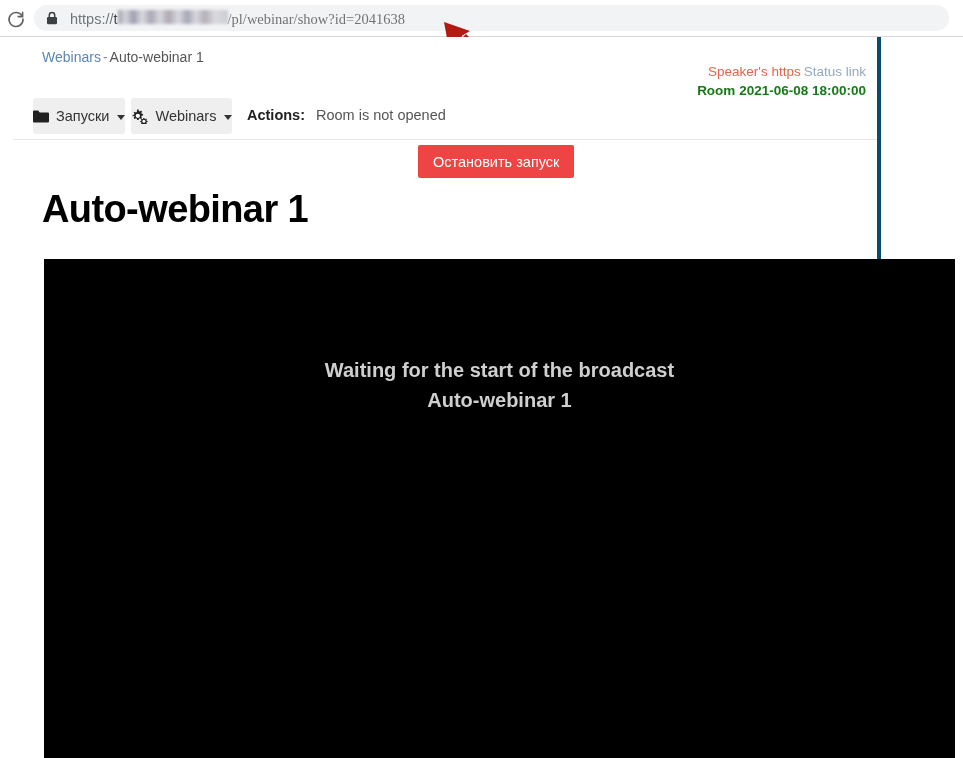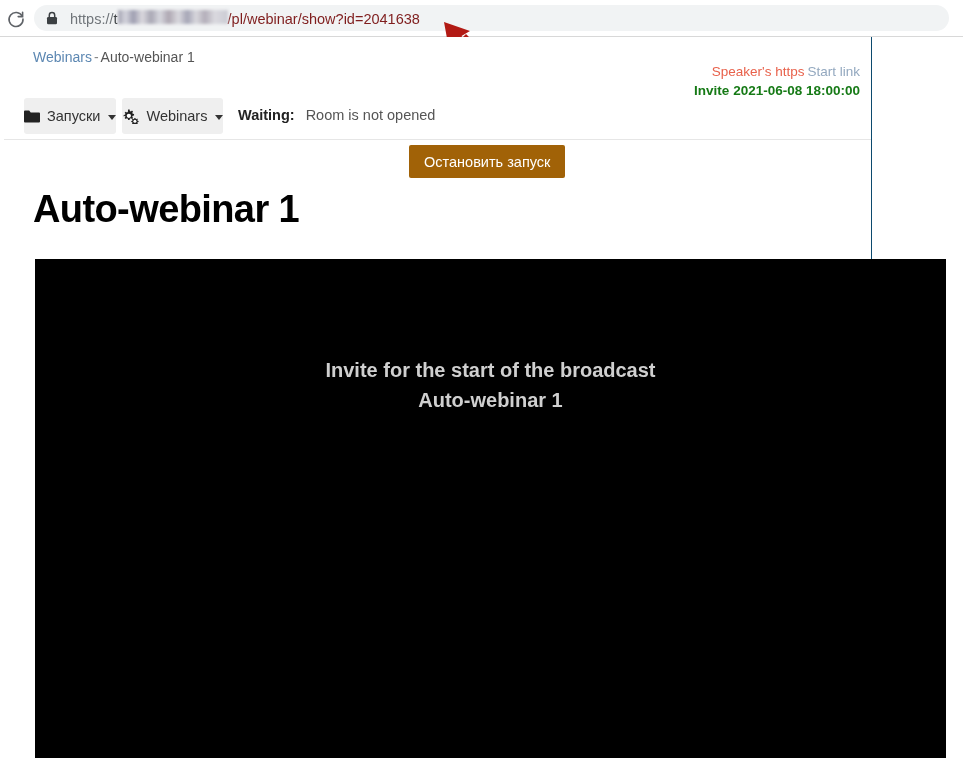--- a/index.html
+++ b/index.html
@@ -75,38 +75,38 @@
         rgba(212,210,216,0.62) 55%,
         rgba(158,158,176,0.9) 63%,
         rgba(210,208,214,0.6) 71%,
         rgba(172,166,178,0.88) 79%,
         rgba(214,212,218,0.66) 88%,
         rgba(196,196,206,0.8) 100%),
       #e3e4e8;
     filter: blur(1.4px);
     vertical-align: baseline;
   }
-  .url-path { color: #7f1d1d; }
+  .url-path { color: #737373; font-family: Liberation Serif, serif; }
 
   
   .annotation-arrow {
     position: absolute;
     left: 440px; top: 18px;
     width: 90px; height: 75px;
     pointer-events: none;
   }
 
   
   .page {
     position: absolute;
-    left: 4px; top: 37px;
+    left: 13px; top: 37px;
     width: 868px;
     height: 721px;
     background: #ffffff;
-    border-right: 1px solid #0c4a6e;
+    border-right: 4px solid #0c4a6e;
   }
 
   .header-row {
     position: relative;
     height: 58px;
   }
   .breadcrumb {
     position: absolute;
     left: 29px; top: 12px;
     font-size: 14px;
@@ -186,21 +186,21 @@
     color: #555555;
     white-space: nowrap;
   }
   .status-block .status-label { font-weight: bold; color: #222222; }
   .status-block .status-value { color: #555555; margin-left: 11px; }
 
   .btn-stop {
     position: absolute;
     left: 405px; top: 108px;
     height: 33px;
-    background: #a16207;
+    background: #ef4444;
     color: #ffffff;
     border: none;
     border-radius: 2px;
     font-size: 14.5px;
     padding: 0 15px;
     cursor: pointer;
     font-family: "Liberation Sans", sans-serif;
     white-space: nowrap;
   }
 
@@ -276,24 +276,24 @@
 
 <div class="page">
 
   <div class="header-row">
     <div class="breadcrumb">
       <a class="crumb-link" href="#">Webinars</a><span class="crumb-sep">-</span><span class="crumb-current">Auto-webinar 1</span>
     </div>
 
     <div class="header-right">
       <div class="links-row">
-        <a class="link-speaker" href="#">Speaker's https</a><a class="link-invite" href="#">Start link</a>
+        <a class="link-speaker" href="#">Speaker's https</a><a class="link-invite" href="#">Status link</a>
       </div>
       <div class="start-row">
-        <span>Invite</span>
+        <span>Room</span>
         <span>2021-06-08 18:00:00</span>
       </div>
     </div>
   </div>
 
   <div class="toolbar">
     <div class="btn-group">
 
       <button class="btn-default">
         <span class="btn-icon">
@@ -315,26 +315,26 @@
               <circle cx="12.92" cy="12.35" r="1.5" fill="#ffffff"></circle>
             </g>
           </svg>
         </span>
         <span>Webinars</span>
         <span class="caret"></span>
       </button>
     </div>
 
     <div class="status-block">
-      <span class="status-label">Waiting:</span><span class="status-value">Room is not opened</span>
+      <span class="status-label">Actions:</span><span class="status-value">Room is not opened</span>
     </div>
   </div>
 
   <button class="btn-stop">Остановить запуск</button>
 
   <h1 class="page-title">Auto-webinar 1</h1>
 
   <div class="video-stage">
-    <div class="video-msg-line">Invite for the start of the broadcast</div>
+    <div class="video-msg-line">Waiting for the start of the broadcast</div>
     <div class="video-msg-line">Auto-webinar 1</div>
   </div>
 
 </div>
 
 </body></html>

